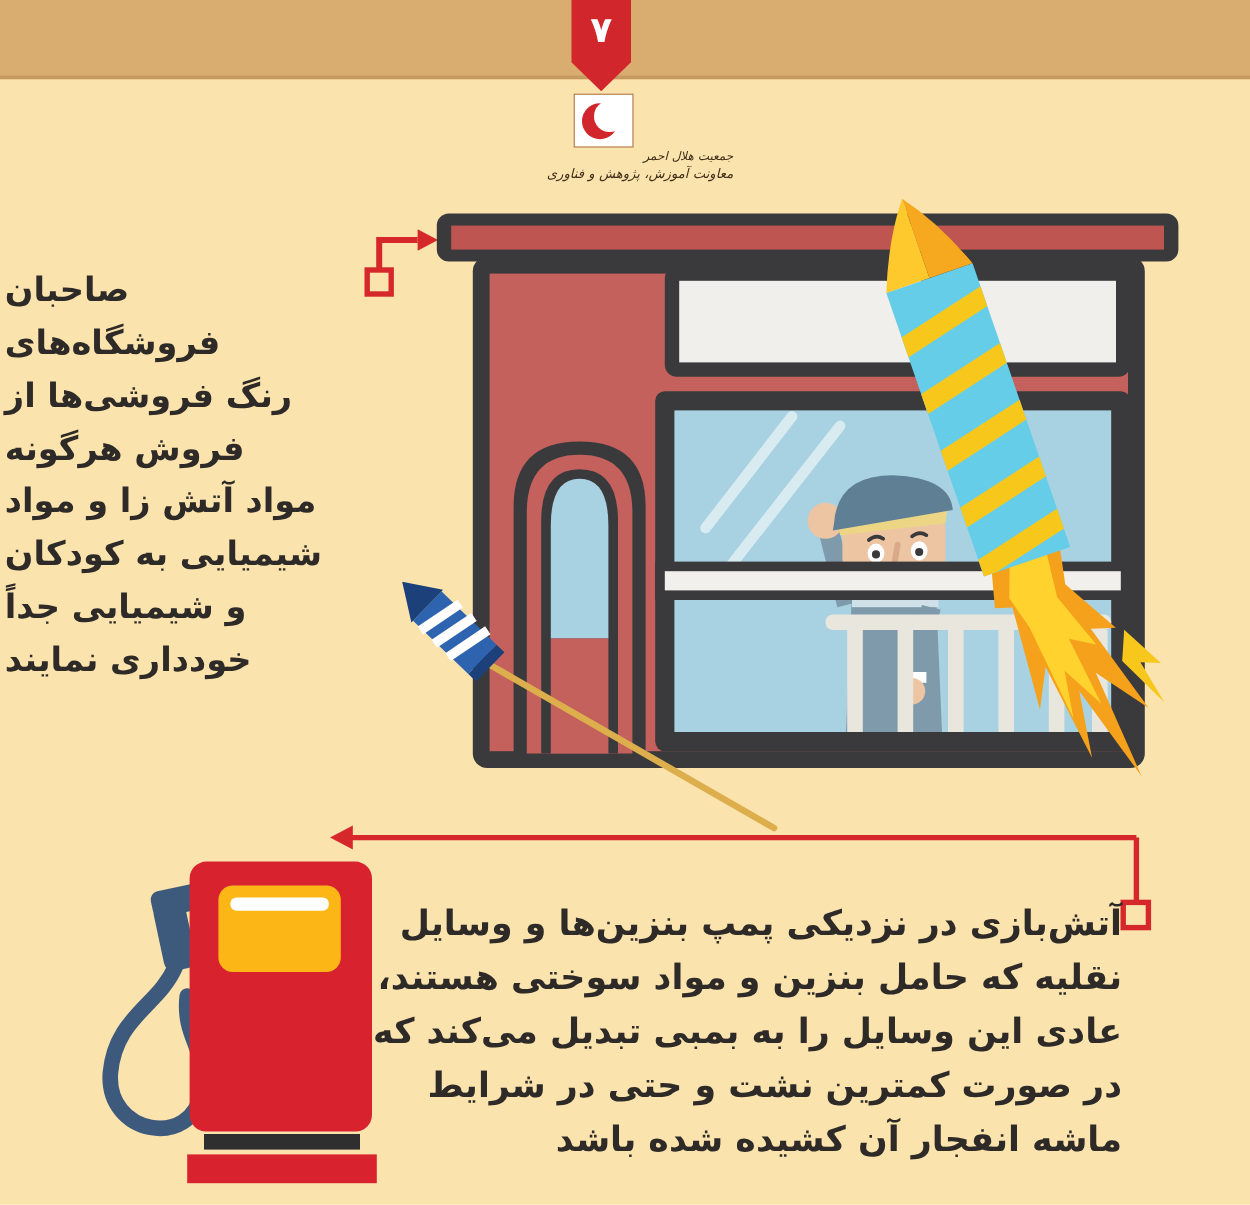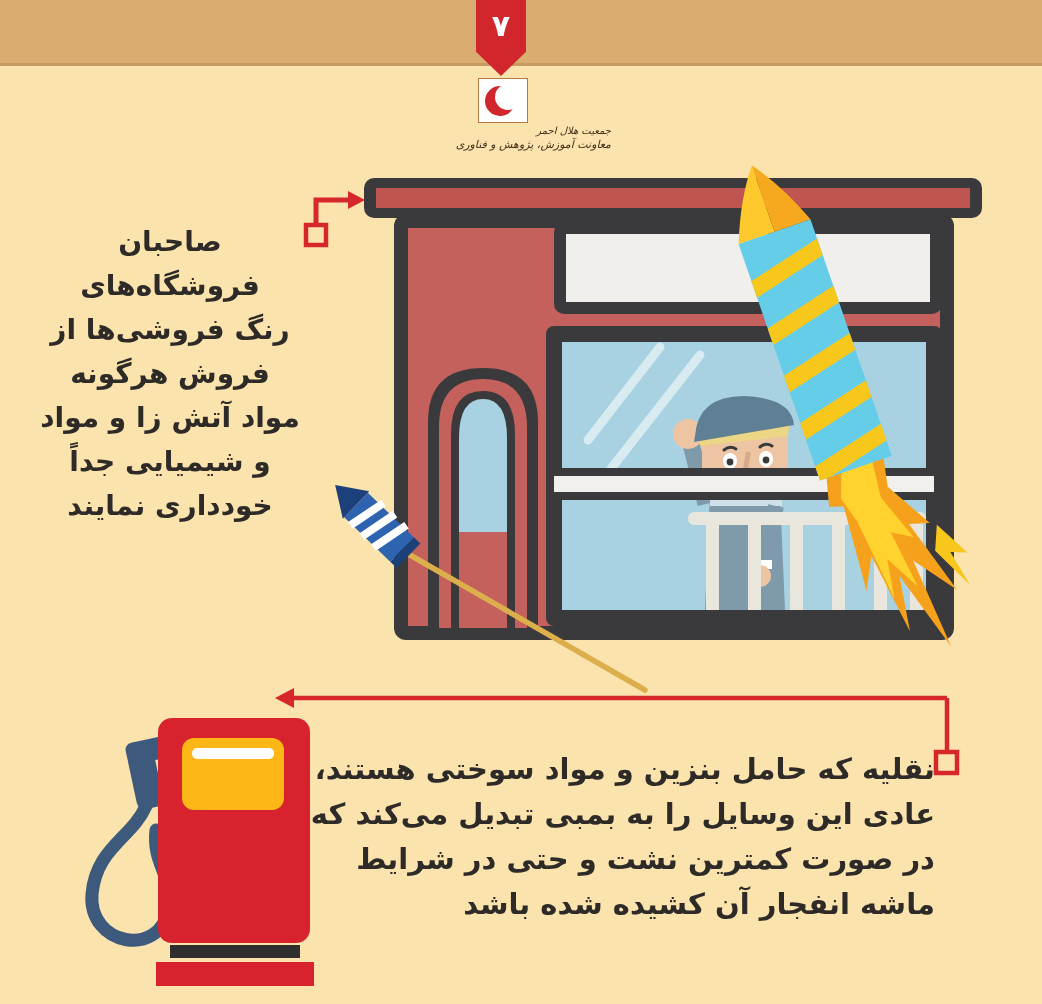--- a/index.html
+++ b/index.html
@@ -14,21 +14,21 @@
           display:flex;justify-content:center;}
   .ribbon span{color:#ffffff;font-size:30px;font-weight:bold;line-height:52px;}
   
   .logo-box{left:478px;top:78px;width:50px;height:45px;background:#ffffff;border:1px solid #b5793d;
             display:flex;align-items:center;justify-content:center;box-sizing:border-box;}
   .logo-caption{left:395px;top:124px;width:216px;text-align:right;color:#40301a;direction:rtl;
                 font-family:"DejaVu Serif",serif;font-style:italic;}
   .logo-caption .l1{font-size:10px;line-height:13px;}
   .logo-caption .l2{font-size:11px;line-height:15px;}
   
-  .shop-text{left:4px;top:220px;width:332px;direction:rtl;text-align:center;color:#2d2a27;
+  .shop-text{left:4px;top:220px;width:332px;direction:rtl;text-align:left;color:#2d2a27;
              font-size:28px;font-weight:bold;line-height:44px;}
   .shop-text div{white-space:nowrap;}
   .fuel-text{right:107px;top:747px;width:640px;direction:rtl;text-align:right;color:#2d2a27;
              font-size:29px;font-weight:bold;line-height:45px;}
   .fuel-text div{white-space:nowrap;}
   svg{display:block;}
 </style>
 </head>
 <body>
 
@@ -50,20 +50,21 @@
     <div class="l1">جمعیت هلال احمر</div>
     <div class="l2">معاونت آموزش، پژوهش و فناوری</div>
   </div>
 
   <div class="abs shop-text">
     <div>صاحبان</div>
     <div>فروشگاه‌های</div>
     <div>رنگ فروشی‌ها از</div>
     <div>فروش هرگونه</div>
     <div>مواد آتش زا و مواد</div>
+    <div>شیمیایی به کودکان</div>
     <div>و شیمیایی جداً</div>
     <div>خودداری نمایند</div>
   </div>
 
   <svg class="abs" style="left:293px;top:183px" width="85" height="75" viewBox="0 0 85 75">
     <rect x="13" y="42" width="20" height="20" fill="none" stroke="#d6282a" stroke-width="4.5"></rect>
     <path d="M23 42 V17 H55" fill="none" stroke="#d6282a" stroke-width="5"></path>
     <polygon points="55,8 55,26 72,17" fill="#d6282a"></polygon>
   </svg>
 
@@ -175,19 +176,20 @@
       <rect x="66" y="42" width="44" height="22" rx="7" fill="#3d5a7d"></rect>
     </g>
     <rect x="88" y="20" width="152" height="225" rx="14" fill="#d8232f"></rect>
     <rect x="112" y="40" width="102" height="72" rx="12" fill="#fcb717"></rect>
     <rect x="122" y="50" width="82" height="11" rx="5" fill="#ffffff"></rect>
     <rect x="100" y="247" width="130" height="13" fill="#2f2f2f"></rect>
     <rect x="86" y="264" width="158" height="24" fill="#d8232f"></rect>
   </svg>
 
   <div class="abs fuel-text">
+    <div>آتش‌بازی در نزدیکی پمپ بنزین‌ها و وسایل</div>
     <div>نقلیه که حامل بنزین و مواد سوختی هستند،</div>
     <div>عادی این وسایل را به بمبی تبدیل می‌کند که</div>
     <div>در صورت کمترین نشت و حتی در شرایط</div>
     <div>ماشه انفجار آن کشیده شده باشد</div>
   </div>
 
 </div>
 
 </body></html>

